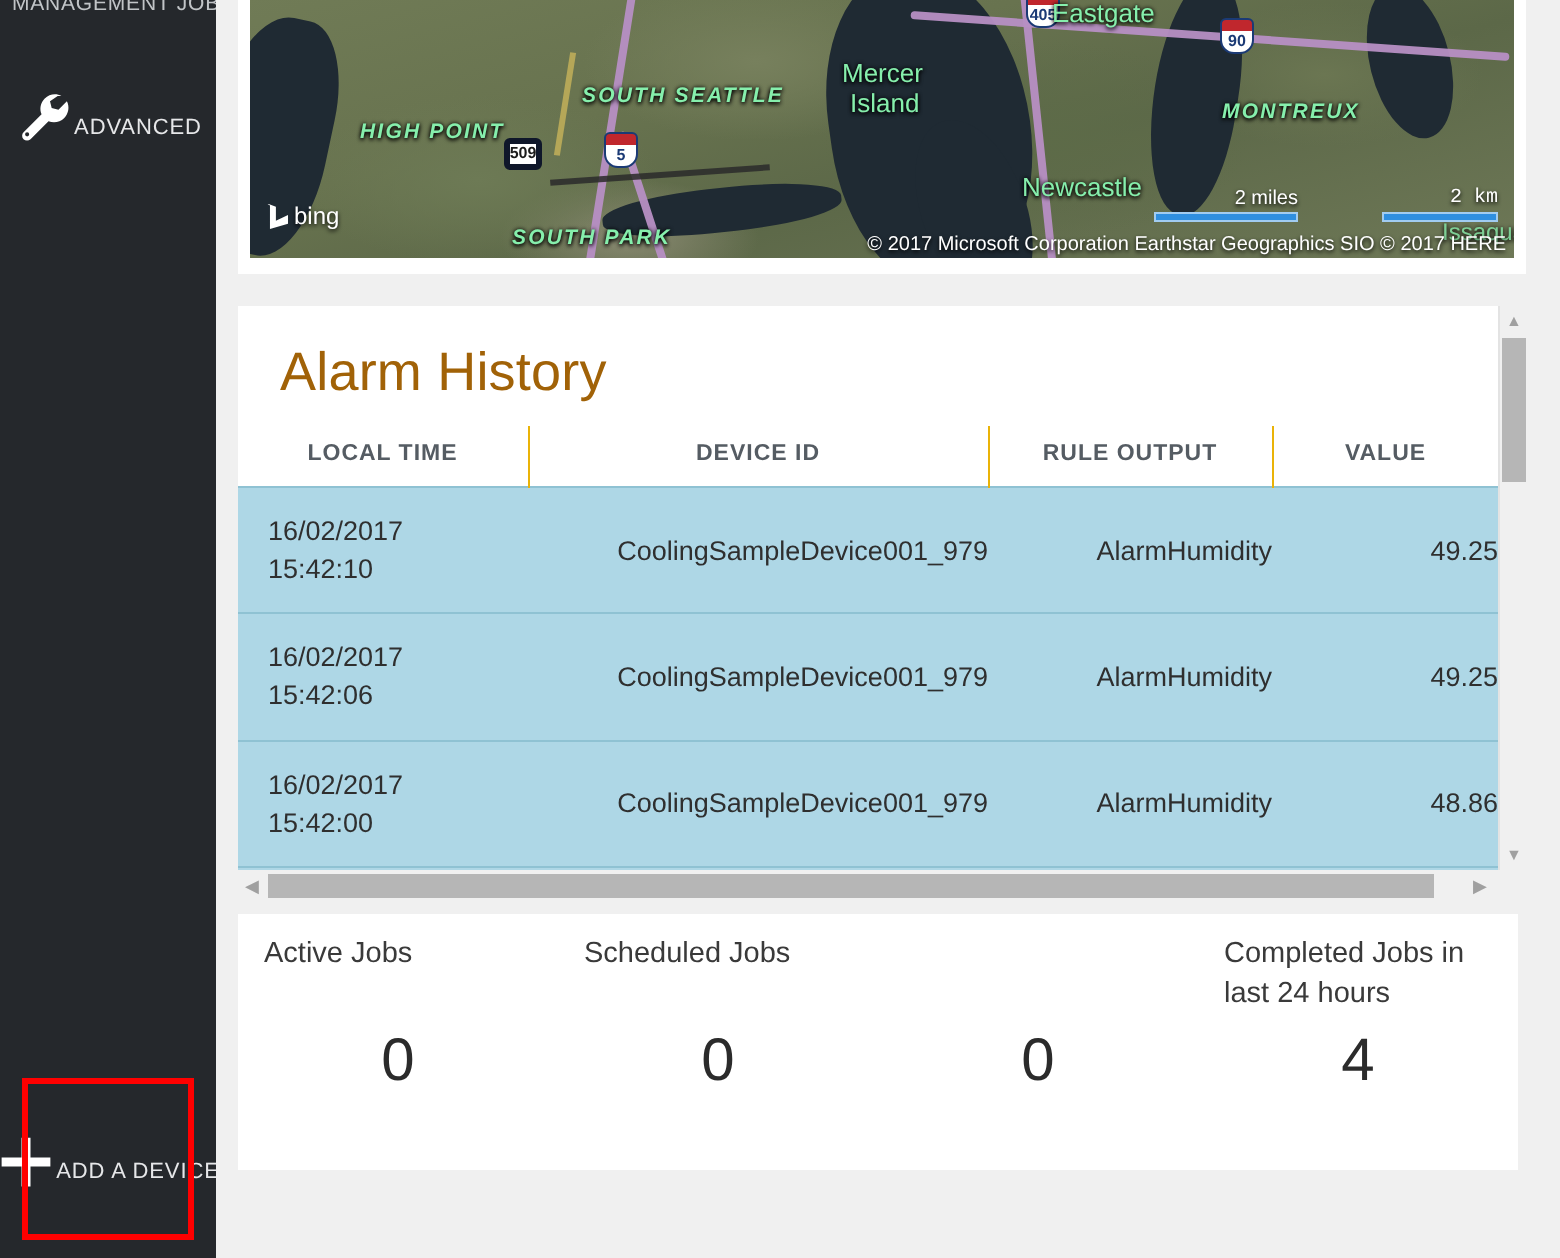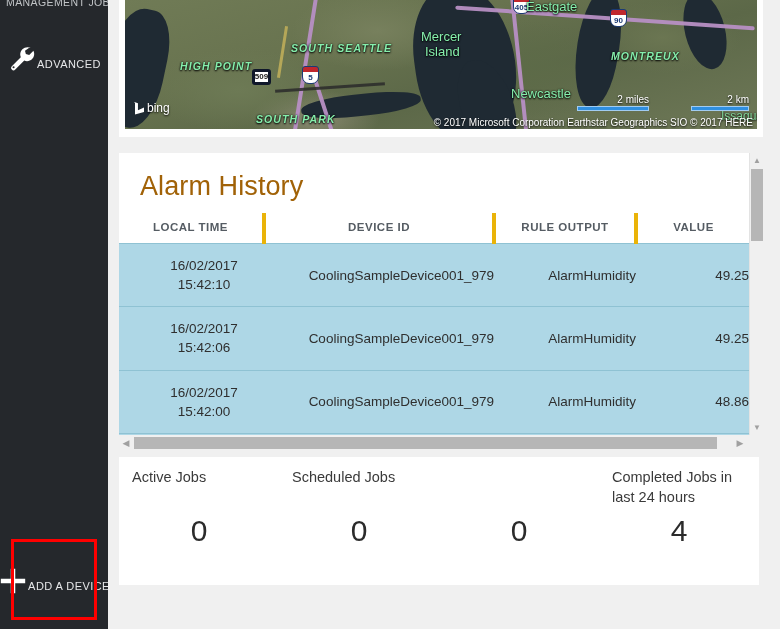--- a/index.html
+++ b/index.html
@@ -151,21 +151,21 @@
     clip-path:polygon(0 0,45% 14%,45% 68%,100% 46%,100% 80%,18% 100%,18% 10%);
   }
   #map-attrib{
     position:absolute; right:4px; bottom:1px;
     color:#ffffff; font-size:10px;
     text-shadow:0 1px 2px #000;
     white-space:nowrap;
   }
   .scale-wrap{ position:absolute; bottom:18px; color:#fff; font-size:10px; text-shadow:0 1px 2px #000;}
   #scale-mi{ right:108px; }
-  #scale-km{ right:8px;  }
+  #scale-km{ right:8px;font-family:Liberation Mono, monospace;  }
   .scale-wrap .bar{ height:5px; background:#2f8fe0; margin-top:1px; border:1px solid rgba(255,255,255,.55);}
   #scale-mi .bar{ width:72px; }
   #scale-km .bar{ width:58px; }
   .scale-wrap .txt{ display:block; text-align:right; }
 
   
   #alarm-panel{
     position:absolute;
     left:11px; top:153px;
     width:644px; height:298px;
@@ -191,32 +191,32 @@
     table-layout:fixed;
   }
   table.grid th{
     font-size:11.5px;
     font-weight:bold;
     color:#555c63;
     letter-spacing:.5px;
     padding:8px 0 10px 0;
     text-align:center;
     background:#fff;
-    border-left:4px solid #eab308;
+    border-left:1px solid #eab308;
   }
   table.grid th:first-child{ border-left:none; }
   table.grid td{
     font-size:13.5px;
     color:#2f2f2f;
     padding:12px 0;
     text-align:right;
     background:#aed7e6;
     border-top:1px solid #8fc2d3;
   }
-  table.grid tr td:first-child{ text-align:center; padding-left:25px; }
+  table.grid tr td:first-child{ text-align:left; padding-left:15px; }
   .c1{ width:145px; } .c2{ width:230px; } .c3{ width:142px; } .c4{ width:113px; }
   .time-line{ display:block; line-height:1.42; }
 
   
   #v-scroll{
     position:absolute; right:0; top:0;
     width:14px; height:298px;
     background:#f0f0f0;
     border-left:1px solid #e3e3e3;
   }

